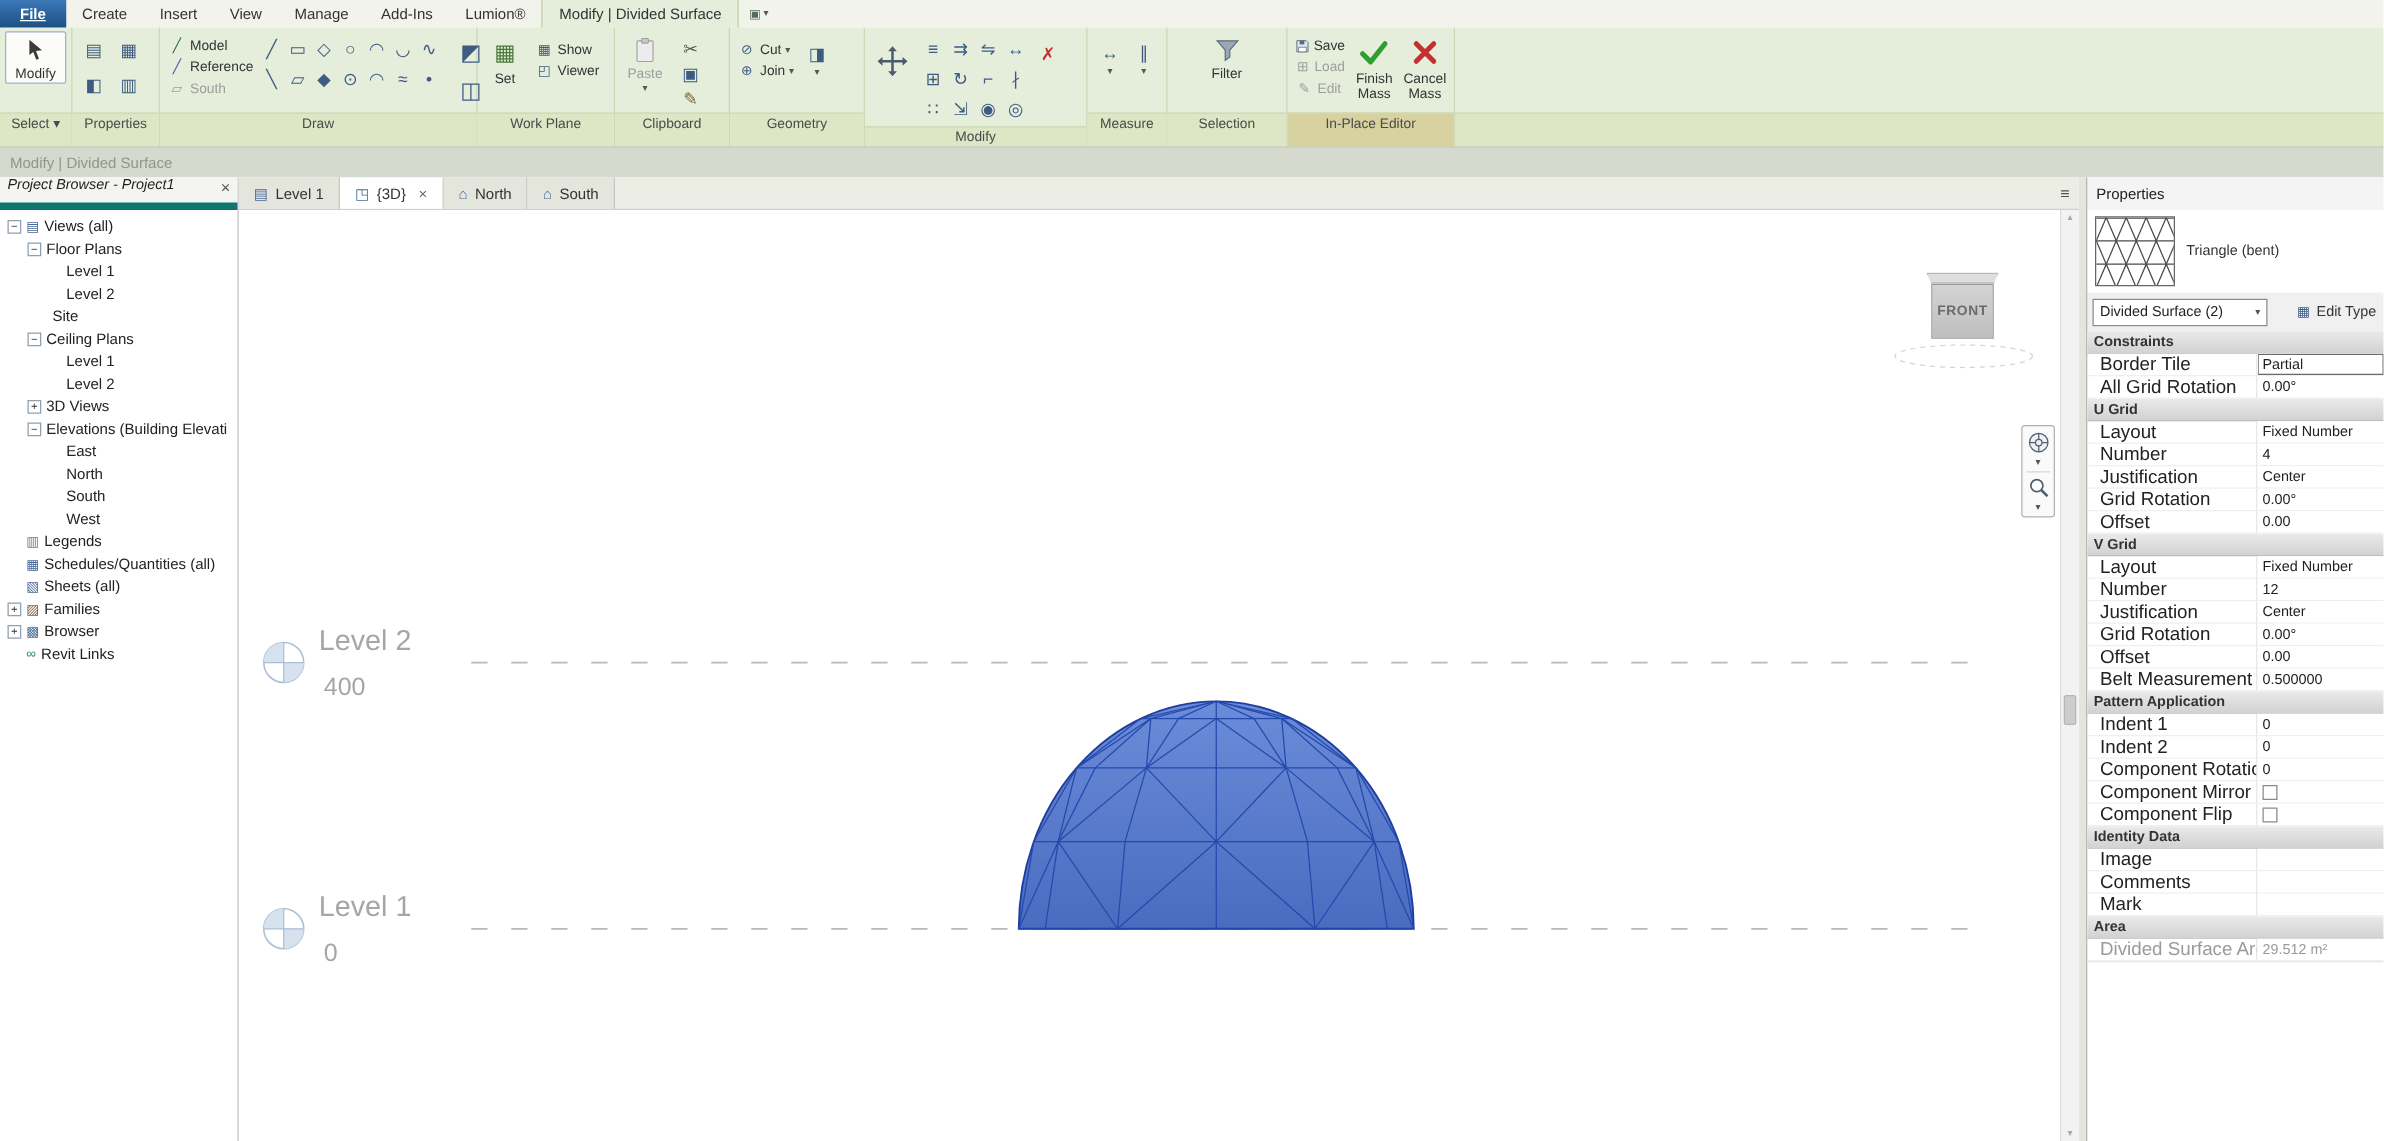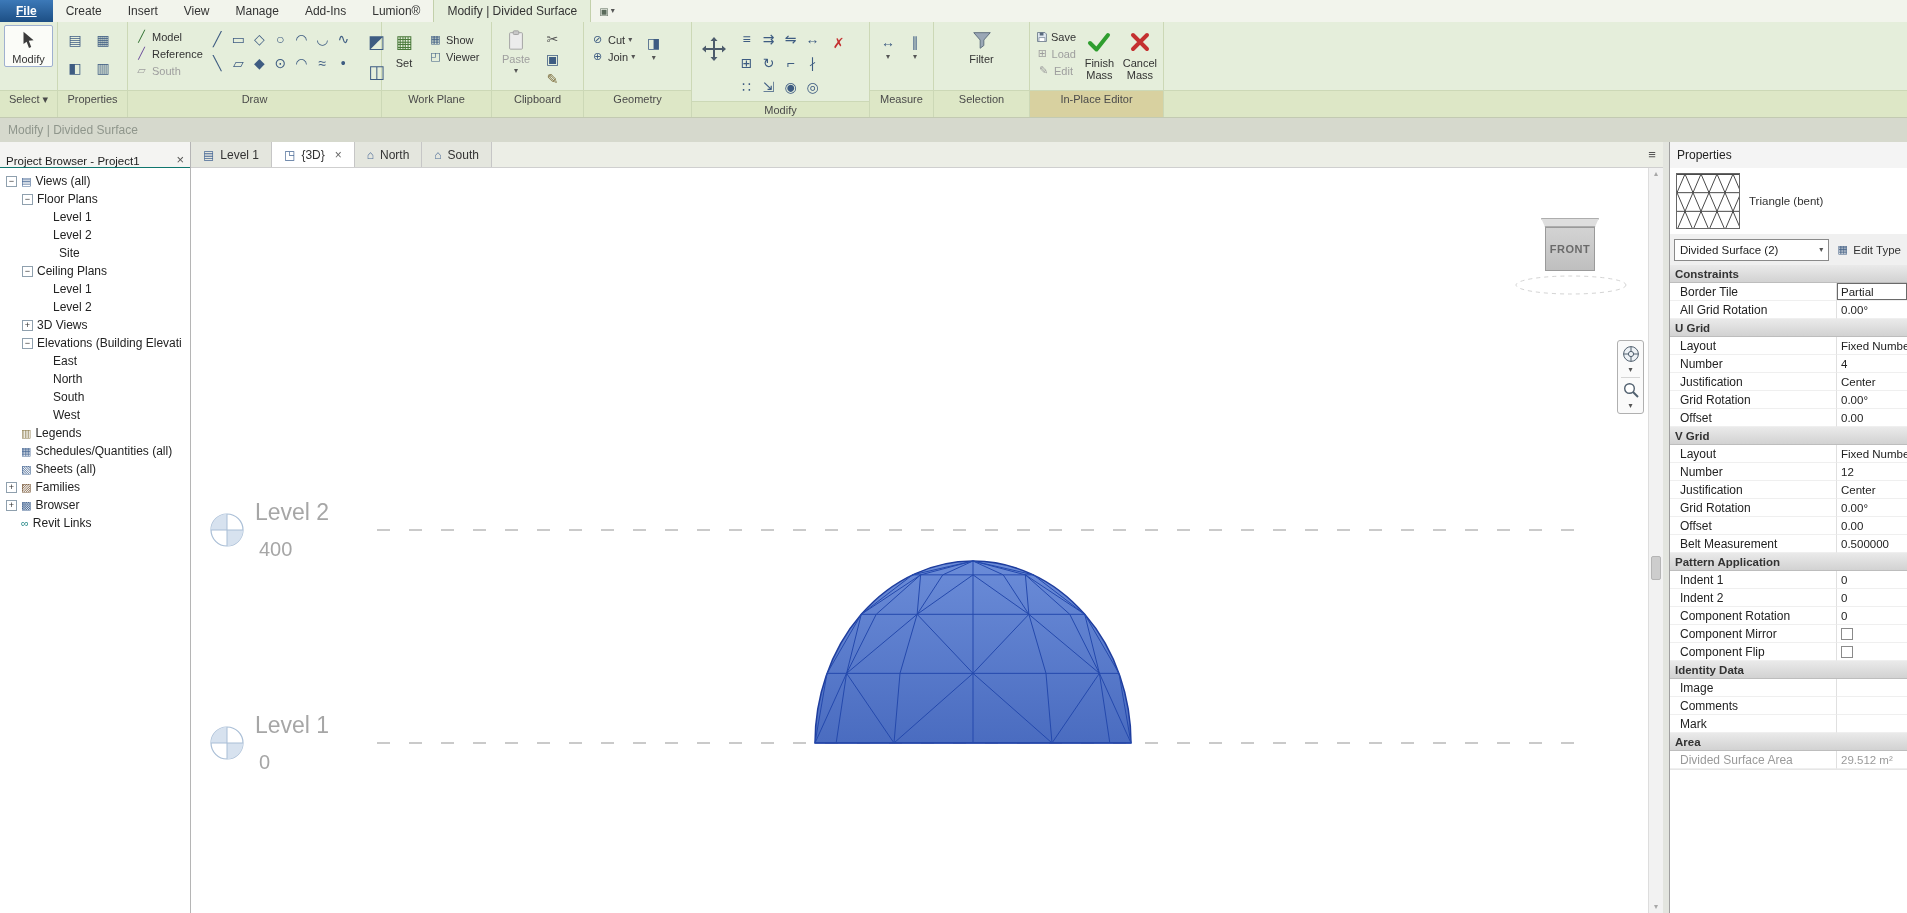--- a/index.html
+++ b/index.html
@@ -38,21 +38,21 @@
   .icon14 { width: 14px; height: 14px; }
 
   
   .statusbar { height: 25px; background: #d6d9cd; border-top: 1px solid #c3cab2; display: flex; align-items: center; padding-left: 8px; color: #8f968c; font-size: 12px; }
 
   
   .main { display: flex; height: 771px; }
 
   
   .browser { width: 191px; background: #fff; border-right: 1px solid #b5b5b5; display: flex; flex-direction: column; }
-  .bheader { height: 26px; display: flex; align-items: flex-end; padding: 0 6px; font-size: 11.5px; color: #222; background: #f4f4f2; border-bottom: 1px solid #0f766e; }
+  .bheader { height: 26px; display: flex; align-items: flex-start; padding: 0 6px; font-size: 11.5px; color: #222; background: #f4f4f2; border-bottom: 6px solid #0f766e; font-style: italic; }
   .bclose { margin-left: auto; color: #555; font-size: 13px; cursor: default; }
   .btree { flex: 1; overflow: hidden; padding-top: 4px; }
   .trow { display: flex; align-items: center; height: 18px; font-size: 12px; color: #222; white-space: nowrap; overflow: hidden; }
   .ttoggle { width: 11px; height: 11px; border: 1px solid #8fa0ae; background: #fff; display: inline-flex; align-items: center; justify-content: center; font-size: 9px; line-height: 1; color: #333; margin-right: 4px; flex: none; }
   .tspacer { width: 15px; flex: none; }
   .ticon { margin-right: 4px; font-size: 11px; flex: none; }
 
   
   .center { flex: 1; display: flex; flex-direction: column; min-width: 0; }
   .viewtabs { height: 26px; background: #eceee6; display: flex; align-items: stretch; border-bottom: 1px solid #cfcfcf; }
@@ -79,27 +79,27 @@
 
   
   .gap { width: 6px; background: #e3e5df; }
 
   
   .props { width: 238px; border-left: 1px solid #a0a0a0; background: #fff; display: flex; flex-direction: column; }
   .pheader { height: 26px; display: flex; align-items: center; padding-left: 7px; font-size: 12px; color: #222; background: #f4f4f4; }
   .ppreview { height: 66px; background: #fff; display: flex; align-items: center; gap: 9px; padding: 4px 6px; }
   .pattern { border: 1px solid #666; background: #fff; flex: none; }
   .ptypename { font-size: 11.5px; color: #333; }
-  .ptyperow { height: 31px; display: flex; align-items: center; gap: 4px; padding: 0 4px; background: #f0f0f0; text-align: right; }
+  .ptyperow { height: 31px; display: flex; align-items: center; gap: 19px; padding: 0 4px; background: #f0f0f0; text-align: right; }
   .combo { flex: 1; height: 22px; background: #fff; border: 1px solid #8a8a8a; display: flex; align-items: center; justify-content: space-between; padding: 0 5px; font-size: 11.5px; color: #222; }
   .editbtn { height: 24px; max-width: 70px; display: flex; align-items: center; gap: 3px; padding: 0 2px; font-size: 11.5px; color: #333; overflow: hidden; white-space: nowrap; }
   .pgrid { background: #fff; }
   .prow { display: flex; height: 18px; }
   .phead { height: 18px; display: flex; align-items: center; padding-left: 5px; font-size: 11.5px; font-weight: bold; color: #333; background: linear-gradient(#eaeaea, #d2d2d2); border-bottom: 1px solid #bdbdbd; }
-  .pname { width: 167px; display: flex; align-items: center; padding-left: 10px; font-size: 12px; border-right: 1px solid #e0e0e0; border-bottom: 1px solid #efefef; overflow: hidden; white-space: nowrap; }
+  .pname { width: 136px; display: flex; align-items: center; padding-left: 10px; font-size: 15px; border-right: 1px solid #e0e0e0; border-bottom: 1px solid #efefef; overflow: hidden; white-space: nowrap; }
   .pval { flex: 1; display: flex; align-items: center; padding-left: 4px; font-size: 11.5px; background: #fff; border-bottom: 1px solid #efefef; overflow: hidden; white-space: nowrap; }
   .pval.sel { box-shadow: inset 0 0 0 1px #6a6a6a; }
   .ro { color: #9a9a9a; }
   .cbox { width: 12px; height: 12px; border: 1px solid #8a8a8a; background: #fff; display: inline-block; }
   .pfiller { flex: 1; background: #fff; border-top: 1px solid #e6e6e6; }
 </style>
 </head>
 <body>
 
 <div class="app">
@@ -367,21 +367,21 @@
             <span>Floor Plans</span>
           </div>
           <div class="trow" style="padding-left: 38px;">
             <span class="tspacer"></span>
             <span>Level 1</span>
           </div>
           <div class="trow" style="padding-left: 38px;">
             <span class="tspacer"></span>
             <span>Level 2</span>
           </div>
-          <div class="trow" style="padding-left: 44px;">
+          <div class="trow" style="padding-left: 27px;">
             <span class="tspacer"></span>
             <span>Site</span>
           </div>
           <div class="trow" style="padding-left: 22px;">
             <span class="ttoggle">−</span>
             <span>Ceiling Plans</span>
           </div>
           <div class="trow" style="padding-left: 38px;">
             <span class="tspacer"></span>
             <span>Level 1</span>

